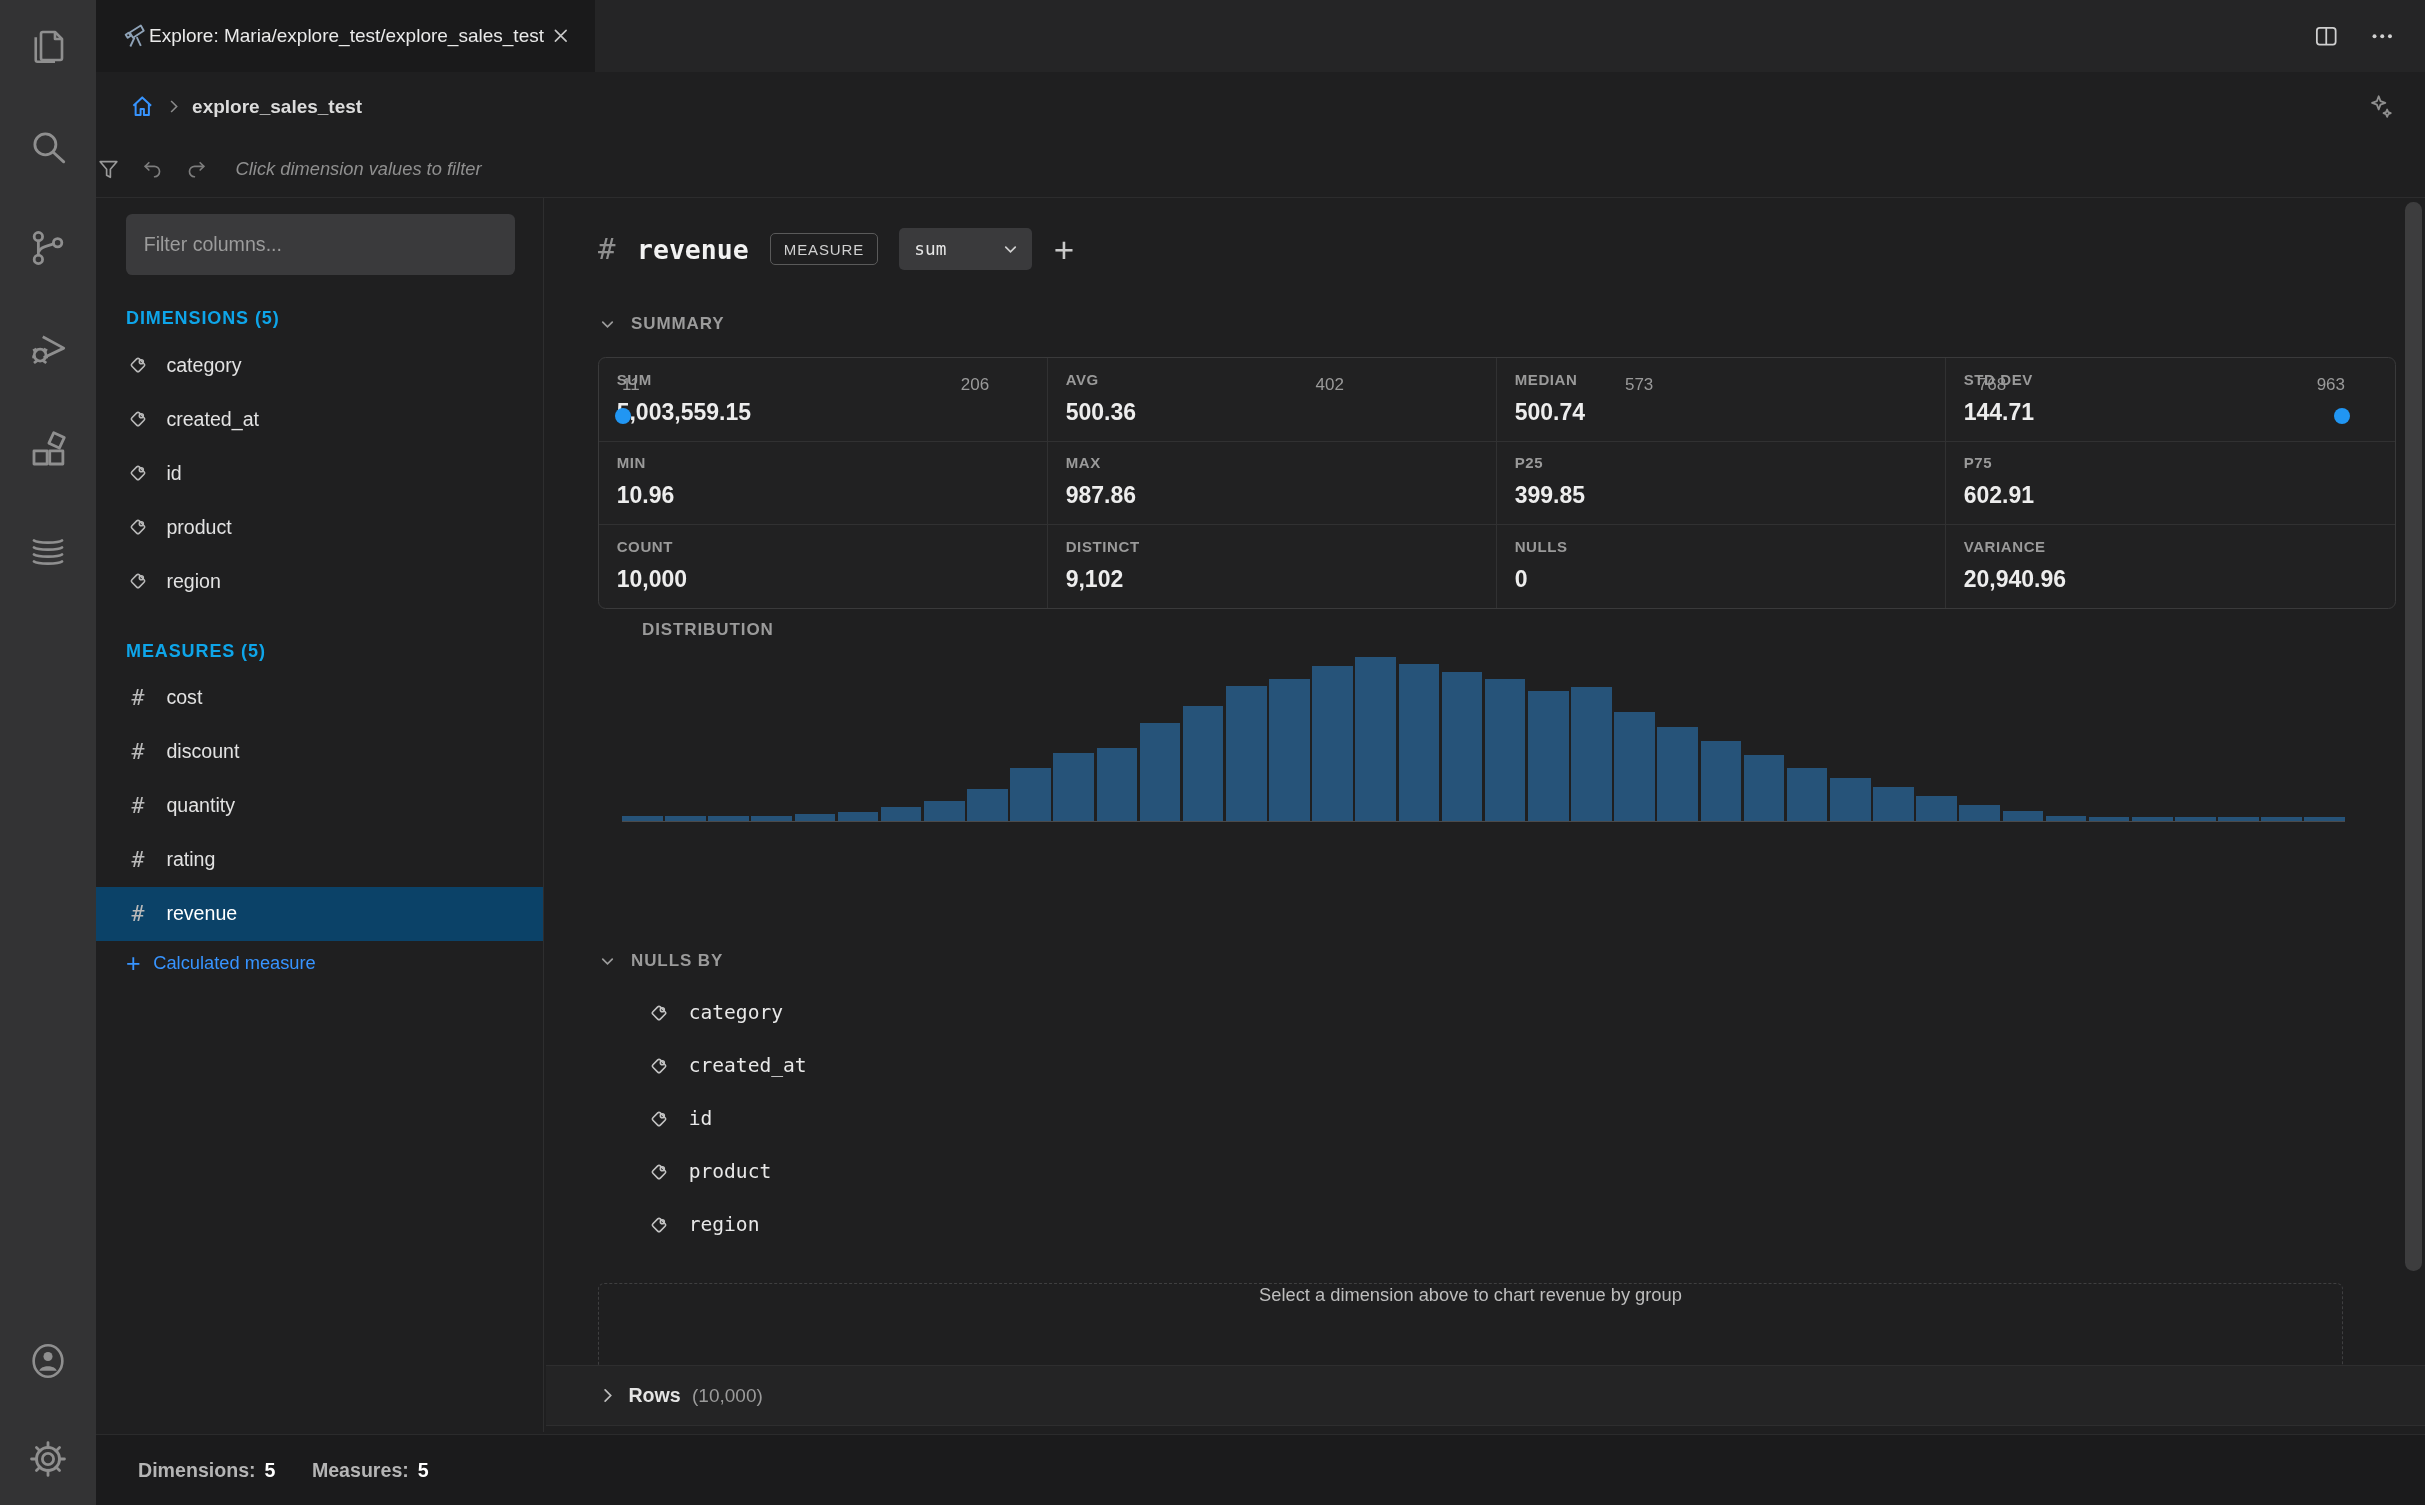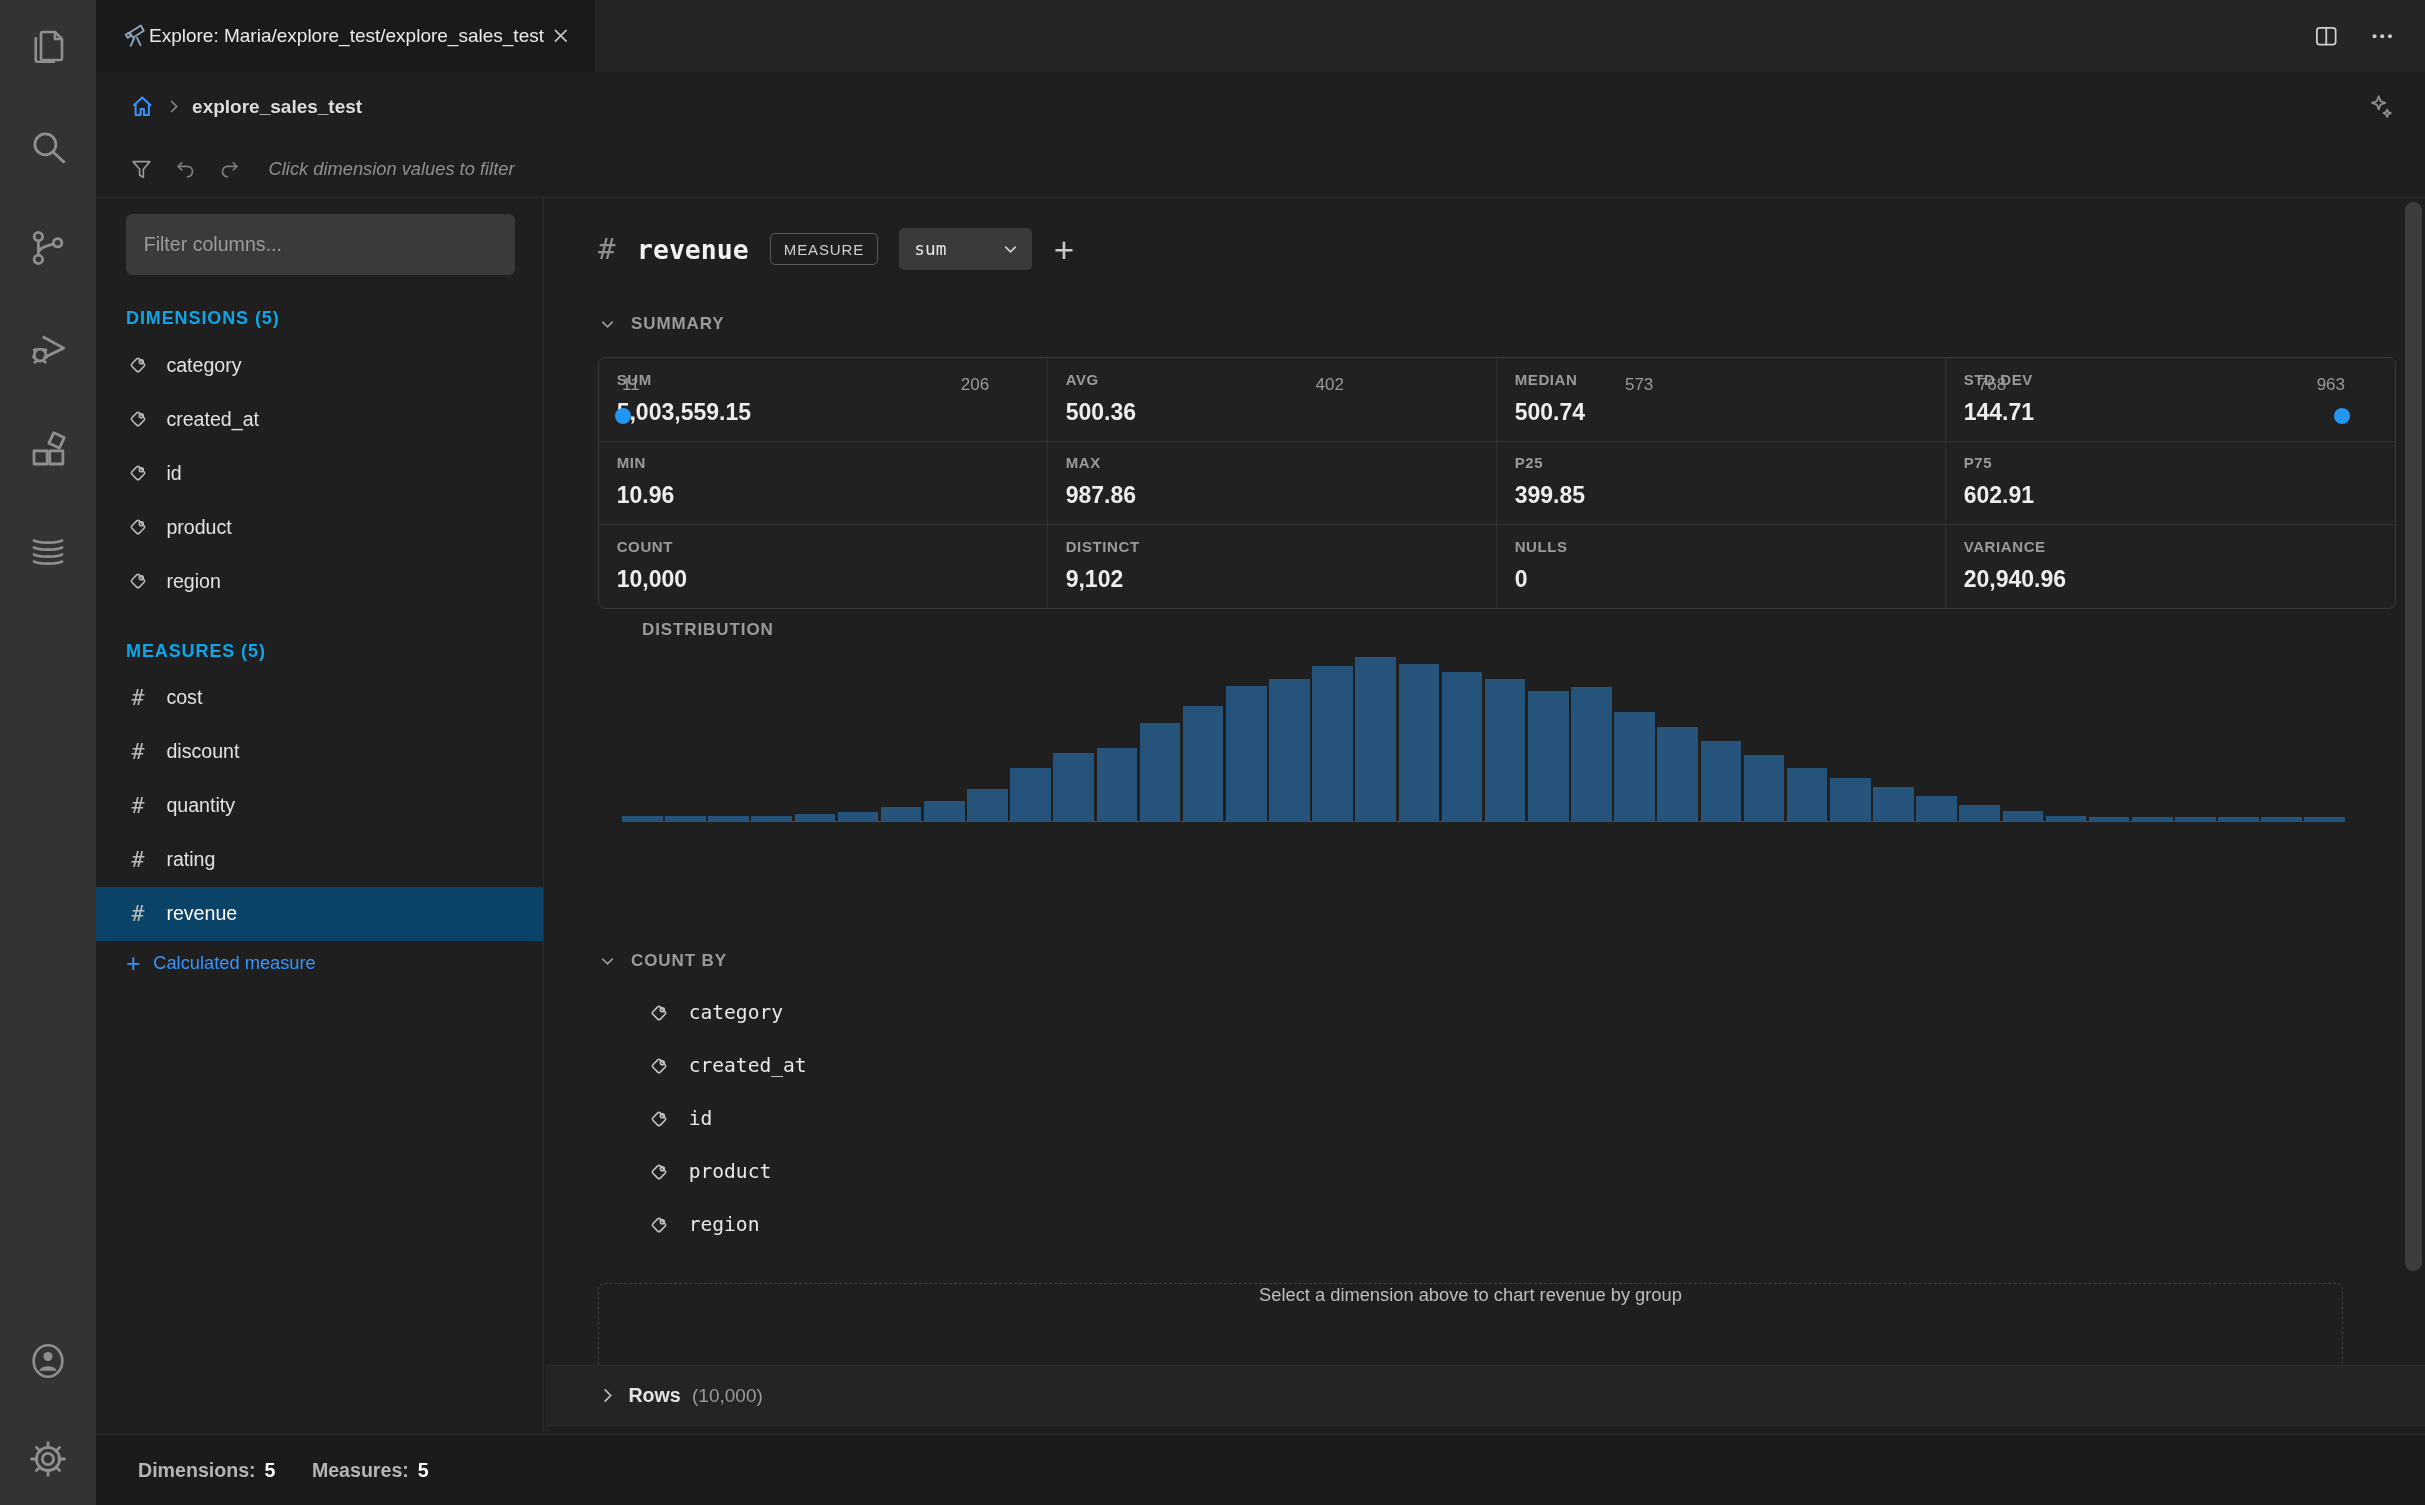--- a/index.html
+++ b/index.html
@@ -35,21 +35,21 @@
   .home-btn { width:26.5px; height:26.5px; color:#3794ff; cursor:pointer; }
   .home-btn svg { width:26.5px; height:26.5px; }
   .crumb-sep { width:19px; height:19px; color:#8a8a8a; margin:0 8.8px; }
   .crumb-sep svg { width:19px; height:19px; }
   .crumb-label { font-size:19px; font-weight:bold; color:#dcdcdc; }
   .sparkle-btn { margin-left:auto; width:29px; height:29px; color:#8f8f8f; cursor:pointer; }
   .sparkle-btn svg { width:29px; height:29px; }
 
   
   .filterbar { position:absolute; left:96px; right:0; top:141px; height:57px; background:#1f1f20;
-    border-bottom:1.3px solid #2c2c2d; display:flex; align-items:center; padding-left:33px; gap:19px; }
+    border-bottom:1.3px solid #2c2c2d; display:flex; align-items:center; gap:19px; }
   .fb-icon { width:25px; height:25px; color:#9a9a9a; }
   .fb-icon svg { width:25px; height:25px; }
   .fb-btn { cursor:pointer; color:#7d7d7d; }
   .fb-hint { font-size:18.3px; font-style:italic; color:#8f8f8f; margin-left:7.6px; }
 
   
   .sidebar { position:absolute; left:96px; top:198px; width:448px; bottom:73px; background:#1f1f20;
     border-right:1.3px solid #2e2e2f; padding:16.4px 28px 0 30px; }
   .filter-input { width:100%; height:61px; background:#3a3a3c; border:none; border-radius:6.3px;
     color:#d8d8d8; font-size:19.6px; padding:0 17.7px; font-family:"Liberation Sans",sans-serif; outline:none; }
@@ -499,21 +499,21 @@
     </div>
   <div class="handle left"></div>
   <div class="handle right"></div>
 
   <div class="section-head" id="groupby-head">
     <span class="chev">
         <svg viewBox="0 0 24 24" fill="none" stroke="currentColor" stroke-width="2.2" stroke-linecap="round">
           <path d="M6 9l6 6 6-6"></path>
         </svg>
       </span>
-    <span>COUNT BY</span>
+    <span>NULLS BY</span>
   </div>
 
   <div class="groupby-list" id="groupby-list">
       <div class="gb-item">
         <span class="t-icon">
           <svg viewBox="0 0 24 24" fill="none" stroke="currentColor" stroke-width="1.6" stroke-linejoin="round">
             <rect x="6.8" y="6.8" width="10.4" height="10.4" rx="1.8" transform="rotate(-45 12 12)"></rect>
             <circle cx="15.3" cy="8.7" r="2"></circle>
           </svg>
         </span>

